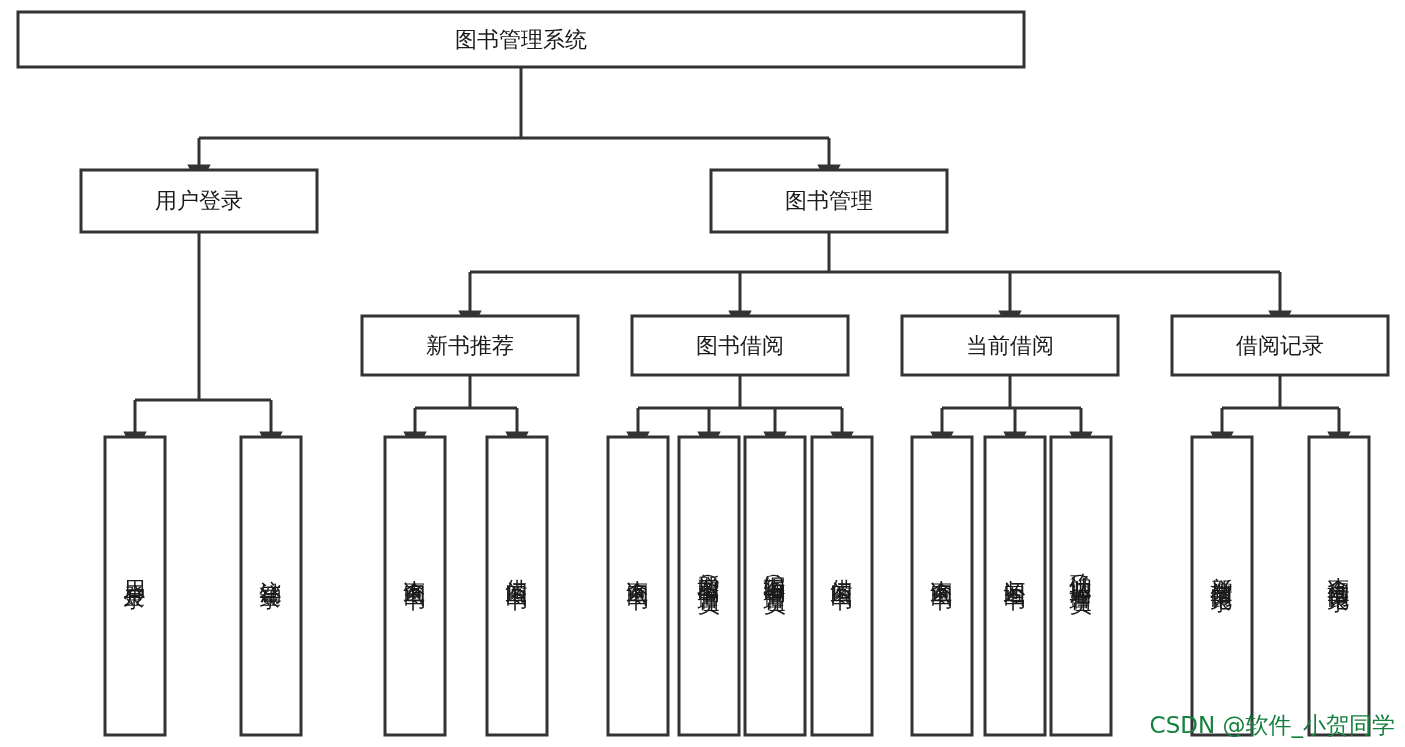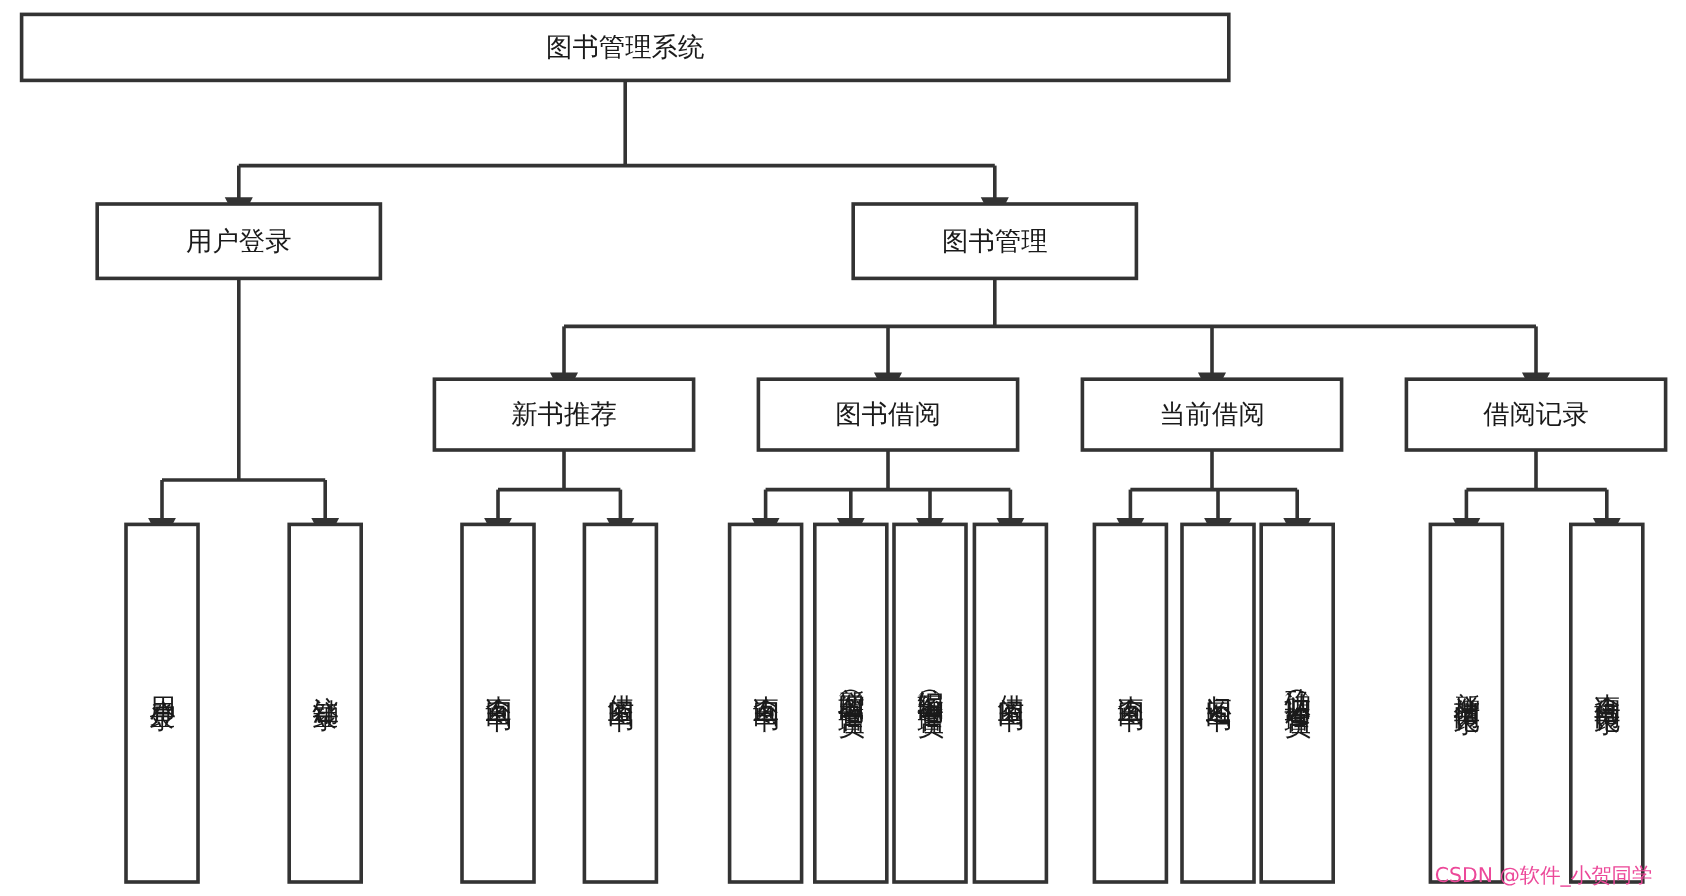--- a/index.html
+++ b/index.html
@@ -17,23 +17,23 @@
     text-anchor:middle;dominant-baseline:middle;
   }
   .leaf-label{
     font-family:"DejaVu Sans","Liberation Sans",sans-serif;
     fill:#1a1a1a;font-size:22px;
     writing-mode:vertical-rl;
     text-anchor:middle;
     letter-spacing:3px;
   }
   .watermark{
-    position:absolute;right:28px;bottom:6px;
+    position:absolute;right:10px;bottom:6px;
     font-family:"DejaVu Sans","Liberation Sans",sans-serif;
-    font-size:17px;color:#ec4899;white-space:nowrap;
+    font-size:23px;color:#15803d;white-space:nowrap;
     pointer-events:none;
   }
 </style>
 </head>
 <body>
 
 <svg id="diagram" viewBox="0 0 1405 747">
   <defs>
     <marker id="arrowhead" markerWidth="9" markerHeight="9" refX="1.2" refY="4.5" orient="auto" markerUnits="strokeWidth">
       <path d="M0,0.6 L7.5,4.5 L0,8.4 z" fill="#333333"></path>

